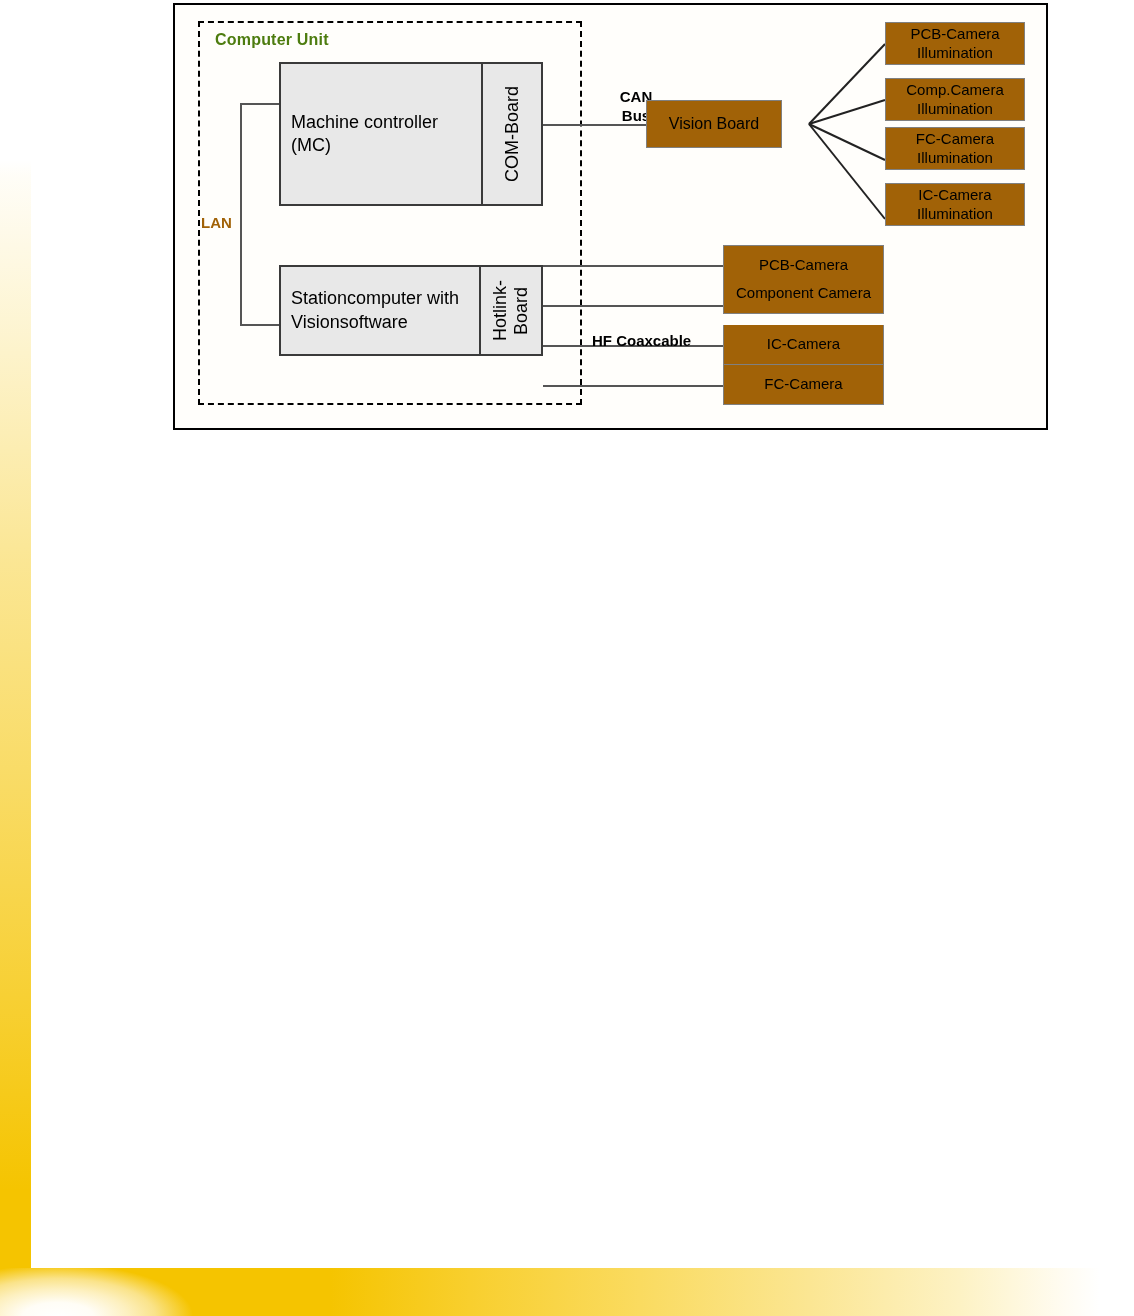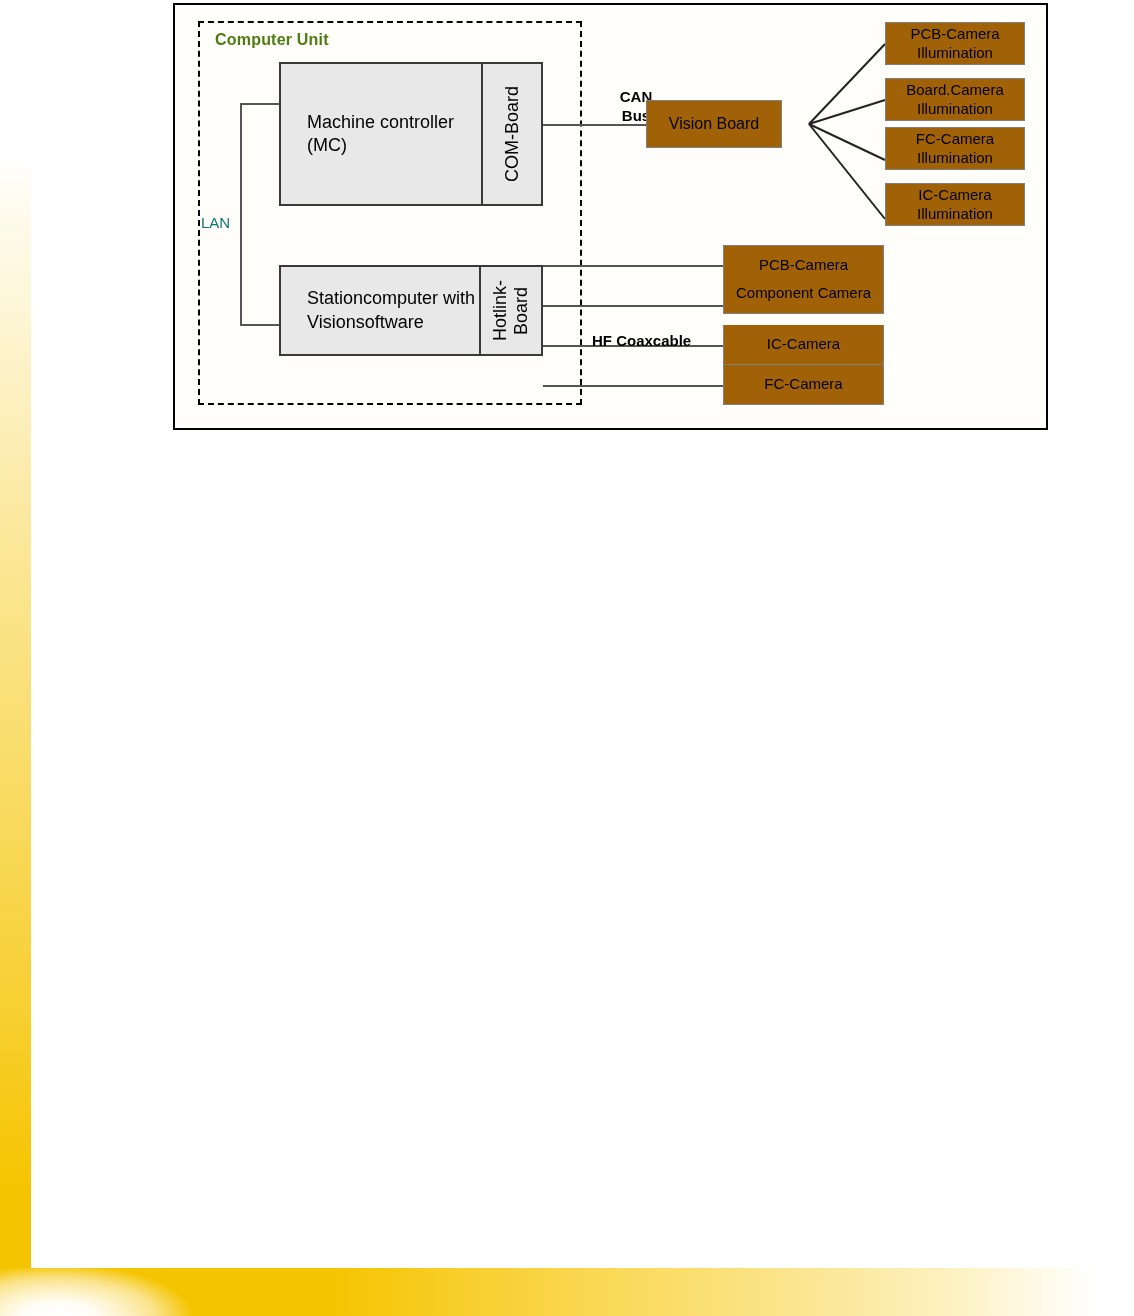--- a/index.html
+++ b/index.html
@@ -91,39 +91,39 @@
     font-size: 16px;
     font-weight: bold;
     color: #4d7c0f;
     letter-spacing: 0.2px;
     white-space: nowrap;
   }
   #lan-label {
     position: absolute;
     left: 201px; top: 214px;
     font-size: 15px;
-    font-weight: normal;
-    color: #0f766e;
+    font-weight: bold;
+    color: #a16207;
     white-space: nowrap;
   }
 
   
   .unit-box {
     position: absolute;
     background: #e8e8e8;
     border: 2px solid #3a3a3a;
     box-sizing: border-box;
     display: flex;
     flex-direction: row;
   }
   .unit-main {
     flex: 1 1 auto;
     display: flex;
     align-items: center;
-    padding-left: 26px;
+    padding-left: 10px;
     font-size: 18px;
     color: #000000;
     line-height: 1.28;
   }
   .unit-side {
     flex: 0 0 auto;
     border-left: 2px solid #3a3a3a;
     display: flex;
     align-items: center;
     justify-content: center;
@@ -269,21 +269,21 @@
     <line x1="809" y1="124" x2="885" y2="100" stroke="#222222" stroke-width="2"></line>
     <line x1="809" y1="124" x2="885" y2="160" stroke="#222222" stroke-width="2"></line>
     <line x1="809" y1="124" x2="885" y2="219" stroke="#222222" stroke-width="2"></line>
   </svg>
 
   <div class="yellow-box illum-box" id="illum-pcb">
     <span style="white-space:pre-line">PCB-Camera
 Illumination</span>
   </div>
   <div class="yellow-box illum-box" id="illum-comp">
-    <span style="white-space:pre-line">Board.Camera
+    <span style="white-space:pre-line">Comp.Camera
 Illumination</span>
   </div>
   <div class="yellow-box illum-box" id="illum-fc">
     <span style="white-space:pre-line">FC-Camera
 Illumination</span>
   </div>
   <div class="yellow-box illum-box" id="illum-ic">
     <span style="white-space:pre-line">IC-Camera
 Illumination</span>
   </div>

